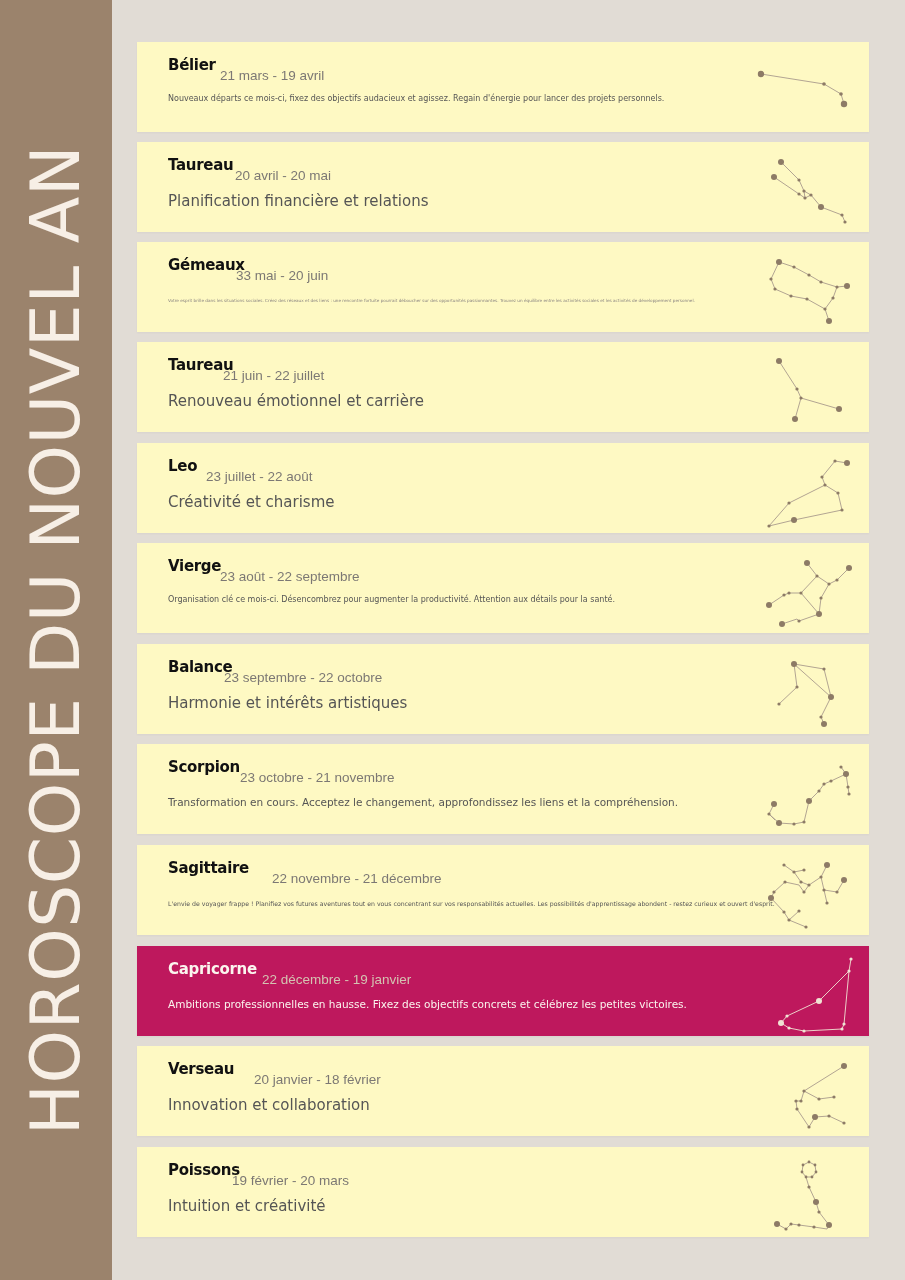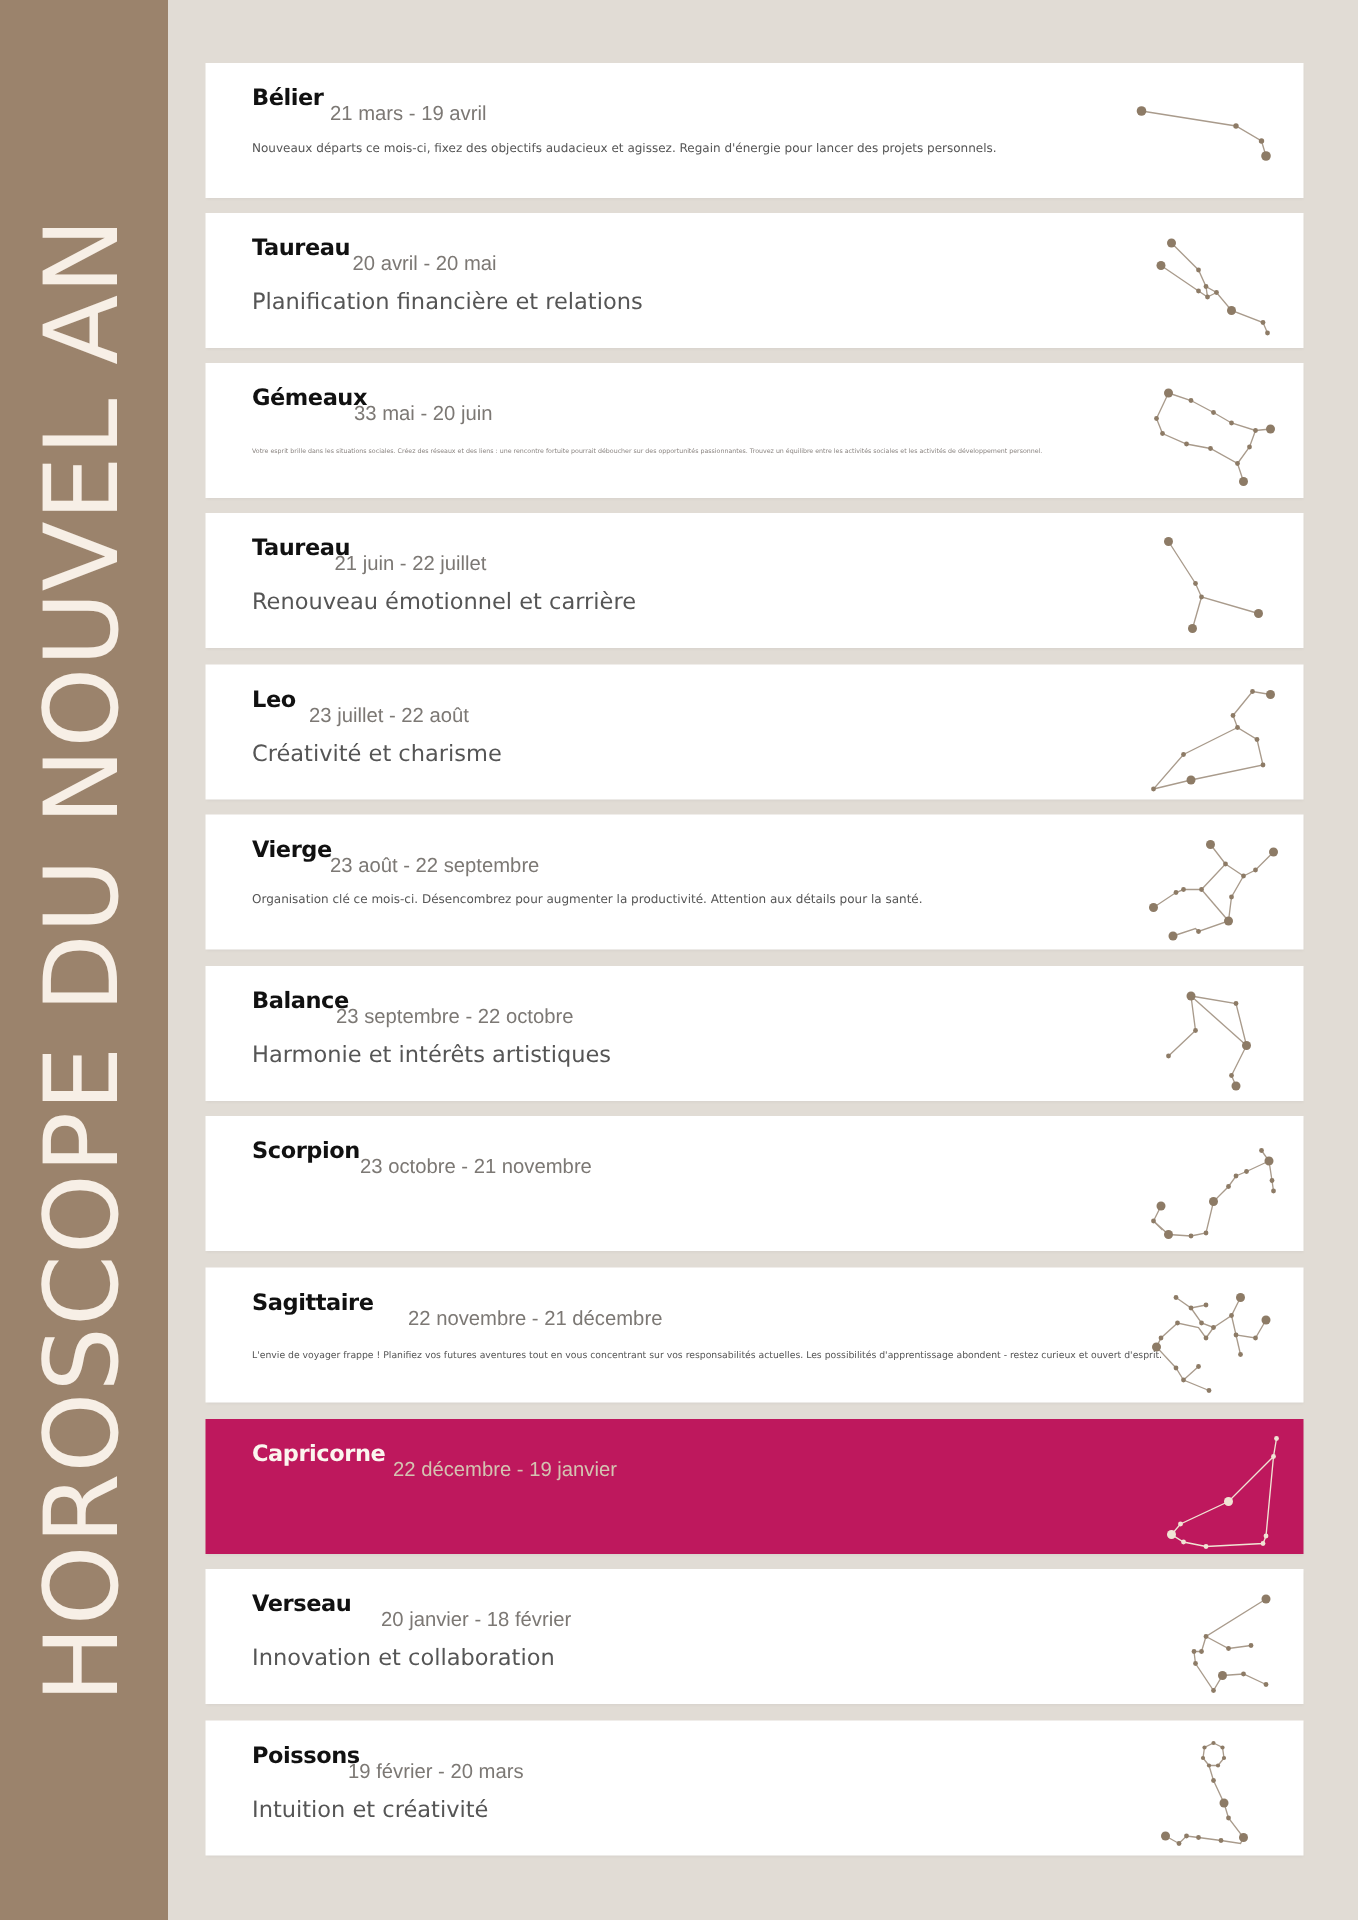--- a/index.html
+++ b/index.html
@@ -16,21 +16,21 @@
     position: absolute; left: 56px; top: 640px;
     transform: translate(-50%, -50%) rotate(-90deg);
     white-space: nowrap;
     color: #f7efe6;
     font-family: "DejaVu Sans", sans-serif;
     font-size: 68px; font-weight: normal; letter-spacing: 0.5px;
     line-height: 1;
   }
   .card {
     position: absolute; left: 137px; width: 732px; height: 90px;
-    background: #ffffff;
+    background: #fef9c3;
     box-shadow: 0 1px 2px rgba(0,0,0,0.04);
   }
   .card.highlight { background: #be185d; }
   .card-head { position: absolute; left: 31px; top: 14px; white-space: nowrap; }
   .card-name {
     position: absolute; left: 0; top: 0;
     font-family: "DejaVu Sans", sans-serif;
     font-weight: bold; font-size: 15px; color: #111; letter-spacing: -0.3px;
   }
   .card-date {
@@ -251,20 +251,21 @@
         </g>
     </svg>
   </div>
 </div>
 
 <div class="card" style="top:744px">
   <div class="card-head">
     <span class="card-name">Scorpion</span>
     <span class="card-date" style="left:72px">23 octobre - 21 novembre</span>
   </div>
+  <div class="card-desc desc-mid">Transformation en cours. Acceptez le changement, approfondissez les liens et la compréhension.</div>
   <div class="constellation">
     <svg viewBox="0 0 100 80">
         <g stroke="#a99b8c" stroke-width="0.9" fill="none">
       <polyline points="100,45 99,38 97,25 92,18"></polyline>
       <polyline points="97,25 82,32 75,35 70,42 60,52 55,73 45,75 30,74 20,65 25,55"></polyline>
       <polyline points="20,65 26,71"></polyline>
         </g>
       <g fill="#8d7b66">
           <circle cx="92" cy="18" r="1.6"></circle>
           <circle cx="97" cy="25" r="3"></circle>
@@ -323,20 +324,21 @@
         </g>
     </svg>
   </div>
 </div>
 
 <div class="card highlight" style="top:946px">
   <div class="card-head">
     <span class="card-name">Capricorne</span>
     <span class="card-date" style="left:94px">22 décembre - 19 janvier</span>
   </div>
+  <div class="card-desc desc-mid">Ambitions professionnelles en hausse. Fixez des objectifs concrets et célébrez les petites victoires.</div>
   <div class="constellation">
     <svg viewBox="0 0 100 80">
         <g stroke="#f0e4d4" stroke-width="0.9" fill="none">
       <polyline points="102,8 100,20 95,73 93,78 55,80 40,77 32,72 38,65 70,50 100,20"></polyline>
         </g>
       <g fill="#f0e4d4">
           <circle cx="102" cy="8" r="1.6"></circle>
           <circle cx="100" cy="20" r="1.6"></circle>
           <circle cx="95" cy="73" r="1.6"></circle>
           <circle cx="93" cy="78" r="1.6"></circle>

